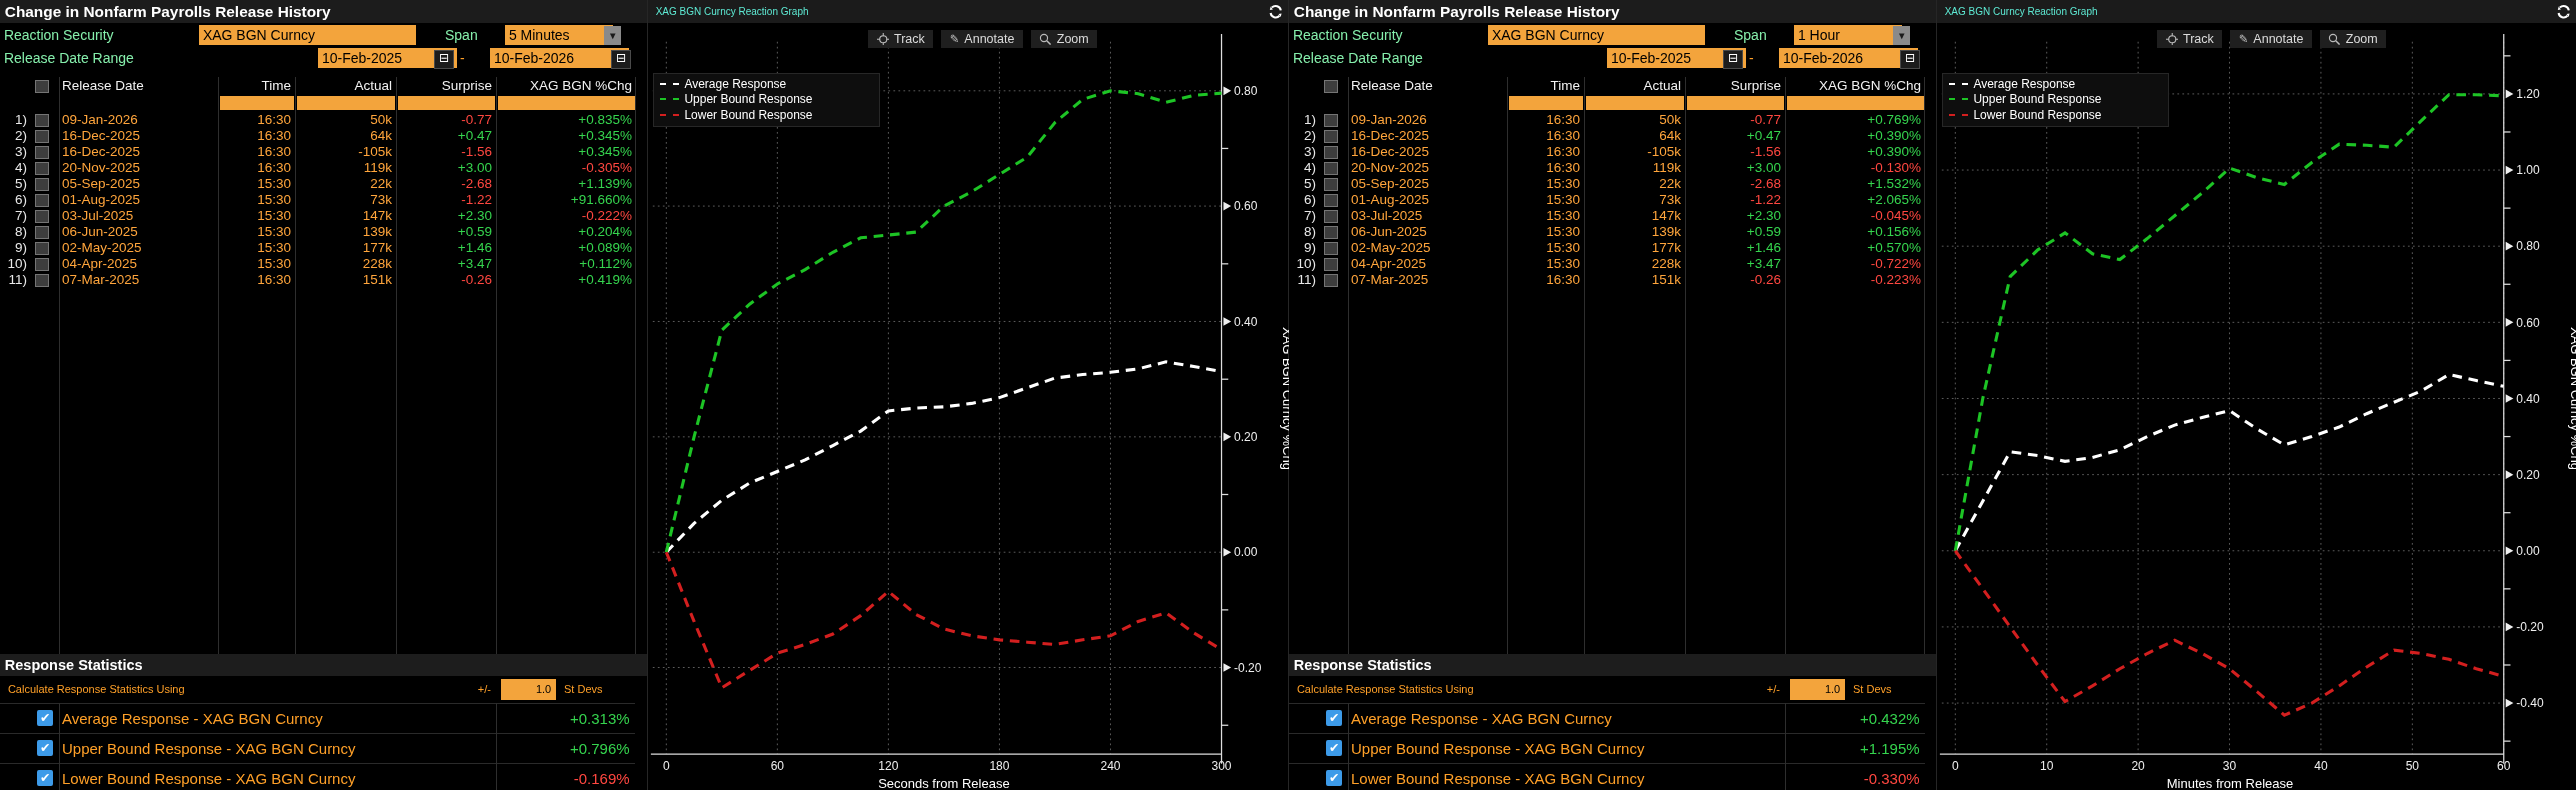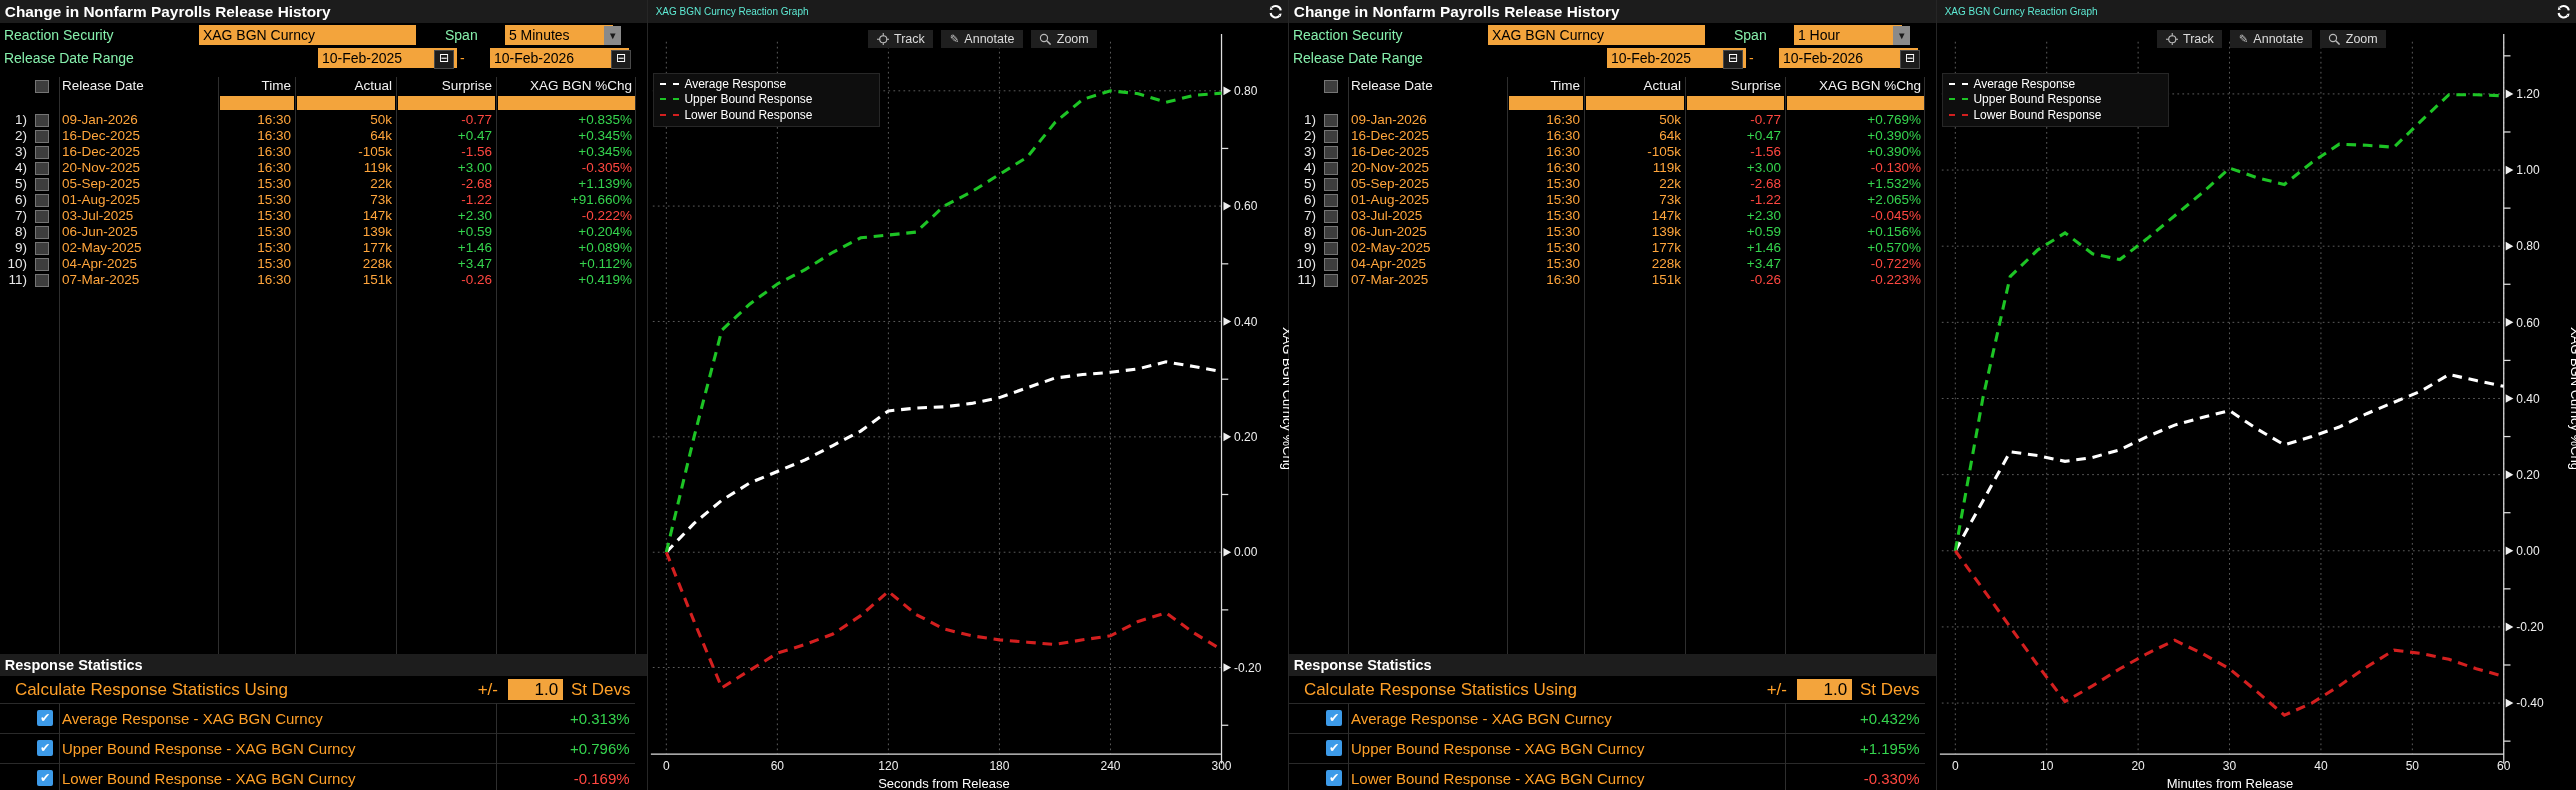--- a/index.html
+++ b/index.html
@@ -49,21 +49,21 @@
   .c-sur{left:398px;width:94px;text-align:right;}
   .c-chg{left:498px;width:134px;text-align:right;}
   .pos{color:#35D44E;} .neg{color:#FF4740;}
 
   .sep{position:absolute;top:77px;height:577px;width:1px;background:#2e2e2e;}
 
   
   .stats{position:absolute;left:0;right:0;top:654px;height:137px;}
   .sbar{position:absolute;left:0;right:0;top:0;height:22px;background:#1d1d1d;color:#fff;
         font-size:14.5px;font-weight:bold;line-height:22px;padding-left:4.8px;}
-  .scalc{position:absolute;left:11px;right:0;top:22px;height:27px;font-size:17px;line-height:27px;}
+  .scalc{position:absolute;left:4px;right:0;top:22px;height:27px;font-size:11px;line-height:27px;}
   .s-lbl{position:absolute;left:3.9px;color:#FFA028;}
   .s-pm{position:absolute;left:424px;width:63px;text-align:right;color:#FFA028;}
   .s-box{position:absolute;left:497px;top:2.9px;width:55px;height:21px;background:#F3A43C;color:#000;
          text-align:right;line-height:21px;padding-right:4.8px;box-sizing:border-box;}
   .s-unit{position:absolute;left:560px;color:#FFA028;}
   .srows{position:absolute;left:0;right:11.6px;top:49px;}
   .srow{position:relative;height:29px;border-top:1px solid #2a2a2a;font-size:15px;line-height:29px;}
   .scheck{position:absolute;left:37px;top:5.8px;width:16.4px;height:16.4px;background:#3D9BE9;color:#fff;
           font-size:12.5px;line-height:16.4px;text-align:center;border-radius:1.9px;}
   .s-name{position:absolute;left:62px;color:#FFA028;white-space:nowrap;}

